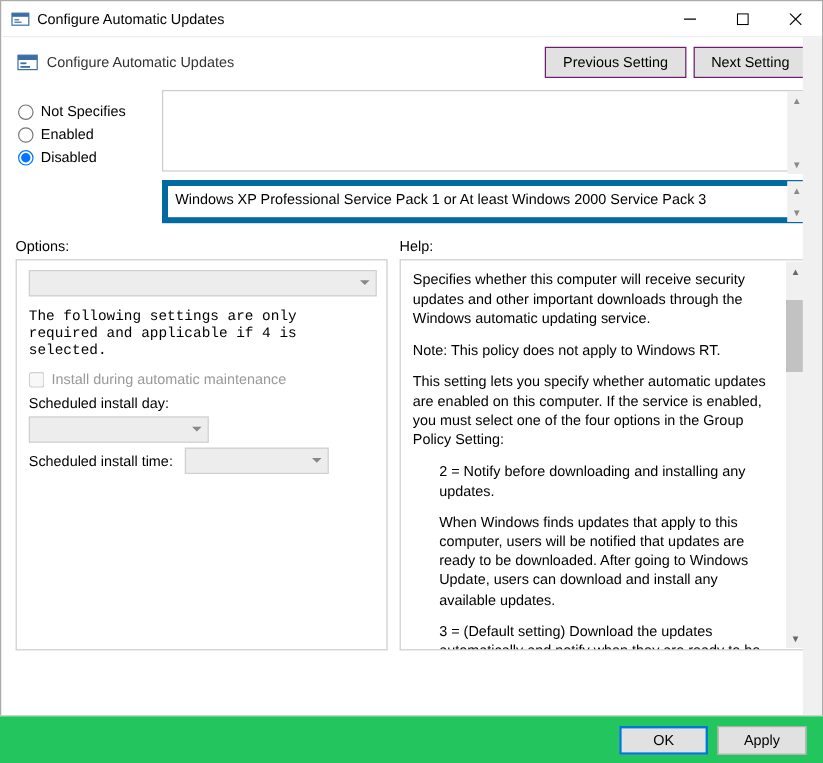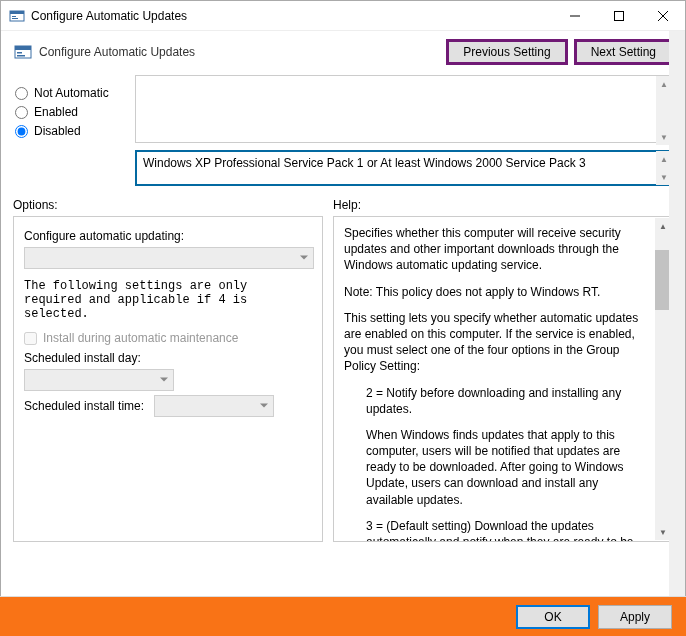--- a/index.html
+++ b/index.html
@@ -6,32 +6,32 @@
     body { margin: 0; background: #fff; width: 686px; height: 636px; overflow: hidden; border: 1px solid #aaa; }
     
     .titlebar { height: 30px; display: flex; align-items: center; padding: 0 0 0 8px; border-bottom: 1px solid #eee; }
     .titlebar .icon { width: 16px; height: 16px; margin-right: 6px; }
     .titlebar .title { flex: 1; }
     .win-btn { width: 44px; height: 30px; display: flex; align-items: center; justify-content: center; }
     
     .header { display: flex; align-items: center; padding: 8px 12px 6px 12px; }
     .header .icon { width: 20px; height: 20px; margin-right: 6px; }
     .header .title { flex: 1; color: #333; }
-    .nav-btn { height: 26px; padding: 0 14px; margin-left: 6px; background: #e1e1e1; border: 3px solid #701a75; }
+    .nav-btn { height: 26px; padding: 0 14px; margin-left: 6px; background: #e1e1e1; border: 1px solid #701a75; }
     
     .config-row { display: flex; padding: 4px 12px 4px 14px; }
     .radios { width: 120px; padding-top: 6px; }
     .radio-row { display: flex; align-items: center; margin: 5px 0; }
     .radio-row input { margin: 0 6px 0 0; }
     .labels-col { width: 84px; }
     .labels-col .lbl { height: 60px; padding-top: 2px; }
     .fields-col { flex: 1; }
     
     .comment-box { width: 100%; height: 68px; border: 1px solid #ccc; resize: none; padding: 2px 18px 2px 4px; position: relative; }
-    .supported-box { width: 100%; height: 36px; border: 2px solid #0369a1; background: #fff; padding: 4px 18px 4px 6px; margin-top: 4px; position: relative; color: #000; }
+    .supported-box { width: 100%; height: 36px; border: 5px solid #0369a1; background: #fff; padding: 4px 18px 4px 6px; margin-top: 4px; position: relative; color: #000; }
     .box-wrap { position: relative; }
     .inner-scroll { position: absolute; right: 1px; top: 1px; width: 16px; bottom: 1px; display: flex; flex-direction: column; justify-content: space-between; background: #f0f0f0; }
     .scroll-arrow { height: 16px; display: flex; align-items: center; justify-content: center; color: #888; font-size: 8px; }
     
     .mid-labels { display: flex; padding: 8px 12px 4px 12px; }
     .mid-labels .left { width: 320px; }
     
     .panels { display: flex; padding: 0 12px; gap: 10px; height: 326px; }
     .panel { border: 1px solid #ccc; padding: 8px 10px; position: relative; }
     .panel.left { width: 310px; }
@@ -52,21 +52,21 @@
     .help-text p { margin: 0 0 10px 0; line-height: 1.35; }
     .help-text .indent { padding-left: 22px; }
     
     .right-scroll { position: absolute; right: 1px; top: 1px; bottom: 1px; width: 16px; background: #f0f0f0; display: flex; flex-direction: column; }
     .right-scroll .thumb { width: 100%; background: #c2c2c2; height: 60px; margin-top: 16px; }
     .right-scroll .up, .right-scroll .down { height: 16px; display: flex; align-items: center; justify-content: center; font-size: 8px; color: #666; }
     .right-scroll .track { flex: 1; }
     
     .outer-scroll { position: absolute; right: 1px; top: 31px; bottom: 40px; width: 16px; background: #f0f0f0; }
     
-    .footer { position: absolute; bottom: 0; left: 0; right: 0; height: 40px; border-top: 1px solid #ddd; display: flex; align-items: center; justify-content: flex-end; padding: 0 14px; gap: 8px; background: #f97316; }
+    .footer { position: absolute; bottom: 0; left: 0; right: 0; height: 40px; border-top: 1px solid #ddd; display: flex; align-items: center; justify-content: flex-end; padding: 0 14px; gap: 8px; background: #22c55e; }
     .footer button { width: 74px; height: 24px; background: #e1e1e1; border: 1px solid #adadad; }
     .footer button.primary { border: 2px solid #0078d7; background: #e1e1e1; }
 
     .time-row { display: flex; align-items: center; gap: 10px; margin-top: 4px; }
   </style>
 </head>
 <body>
 
 <div class="titlebar">
   <span class="icon">
@@ -107,21 +107,21 @@
   </span>
   <span class="title">Configure Automatic Updates</span>
   <button class="nav-btn">Previous Setting</button>
   <button class="nav-btn">Next Setting</button>
 </div>
 
 <div class="config-row">
   <div class="radios">
     <label class="radio-row">
       <input type="radio" name="state" style="">
-      <span>Not Automatic</span>
+      <span>Not Specifies</span>
     </label>
     <label class="radio-row">
       <input type="radio" name="state" style="">
       <span>Enabled</span>
     </label>
     <label class="radio-row">
       <input type="radio" name="state" checked="" style="">
       <span>Disabled</span>
     </label>
   </div>
@@ -143,21 +143,20 @@
   </div>
 </div>
 
 <div class="mid-labels">
   <div class="left">Options:</div>
   <div>Help:</div>
 </div>
 
 <div class="panels">
   <div class="panel left">
-    <span class="options-label">Configure automatic updating:</span>
     <span class="select-wrap select-wide">
       <select class="options-select" disabled="">
         <option></option>
       </select>
     </span>
     <div class="options-note">The following settings are only required and applicable if 4 is selected.</div>
     <label class="chk-row">
       <input type="checkbox" disabled="" style="">
       <span>Install during automatic maintenance</span>
     </label>

